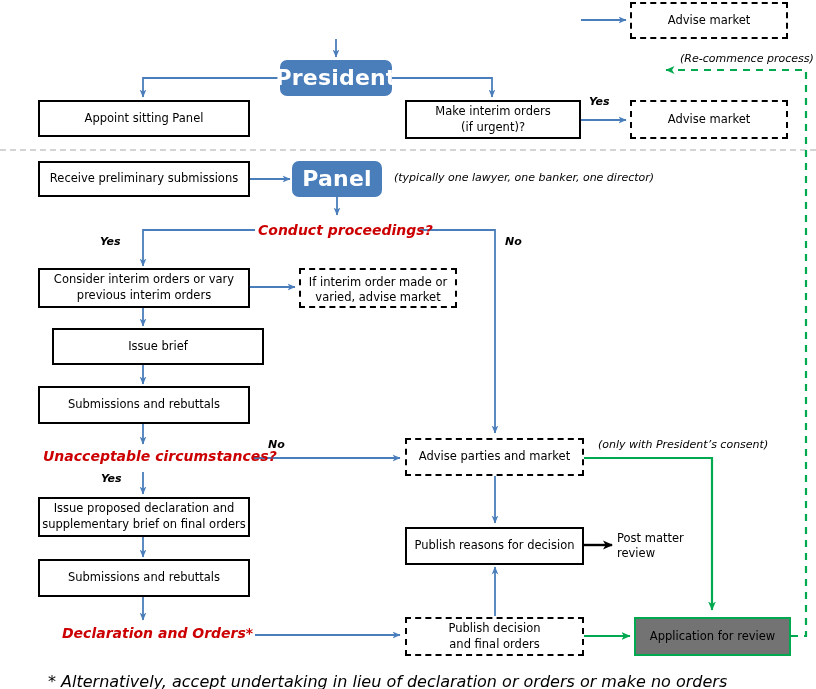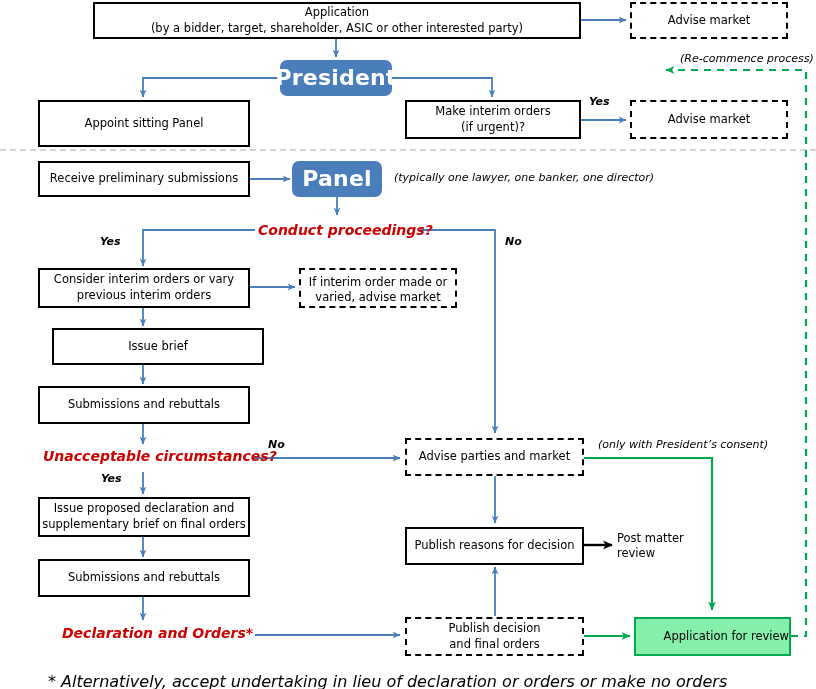--- a/index.html
+++ b/index.html
@@ -49,22 +49,21 @@
     background: #4a7ebb;
     border: none;
     border-radius: 7px;
     color: #ffffff;
     font-weight: bold;
     font-size: 22px;
     letter-spacing: 0.2px;
   }
   .node.green-box {
     border: 2px solid #00a84f;
-    background: #86efac;
-    justify-content: flex-end;
+    background: #737373;
   }
   .label {
     position: absolute;
     font-family: "DejaVu Sans", sans-serif;
     background: transparent;
     z-index: 4;
     white-space: nowrap;
   }
   .label.decision {
     color: #cc0000;
@@ -158,36 +157,30 @@
 
     <line x1="584" y1="545" x2="612" y2="545" stroke="#000000" stroke-width="2.4" marker-end="url(#arrow-black)"></line>
 
     <path d="M 584,458 L 712,458 L 712,610" fill="none" stroke="#00a84f" stroke-width="2.2" marker-end="url(#arrow-green)"></path>
 
     <line x1="584" y1="636" x2="630" y2="636" stroke="#00a84f" stroke-width="2.2" marker-end="url(#arrow-green)"></line>
 
     <path d="M 791,636 L 806,636 L 806,70 L 666,70" fill="none" stroke="#00a84f" stroke-width="2.2" stroke-dasharray="7,6" marker-end="url(#arrow-green)"></path>
   </svg>
 
-  <div class="node solid" style="left:93px; top:2px; width:488px; height:37px;">
-    <div>
-      <span>Application</span><br>
-      <span>(by a bidder, target, shareholder, ASIC or other interested party)</span>
-    </div>
-  </div>
 
   <div class="node dashed" style="left:630px; top:2px; width:158px; height:37px;">
     <span>Advise market</span>
   </div>
 
   <div class="node rounded-blue" style="left:280px; top:60px; width:112px; height:36px;">
     <span>President</span>
   </div>
 
-  <div class="node solid" style="left:38px; top:100px; width:212px; height:47px;">
+  <div class="node solid" style="left:38px; top:100px; width:212px; height:37px;">
     <span>Appoint sitting Panel</span>
   </div>
 
   <div class="node solid" style="left:405px; top:100px; width:176px; height:39px;">
     <div>
       <span>Make interim orders</span><br>
       <span>(if urgent)?</span>
     </div>
   </div>
 

